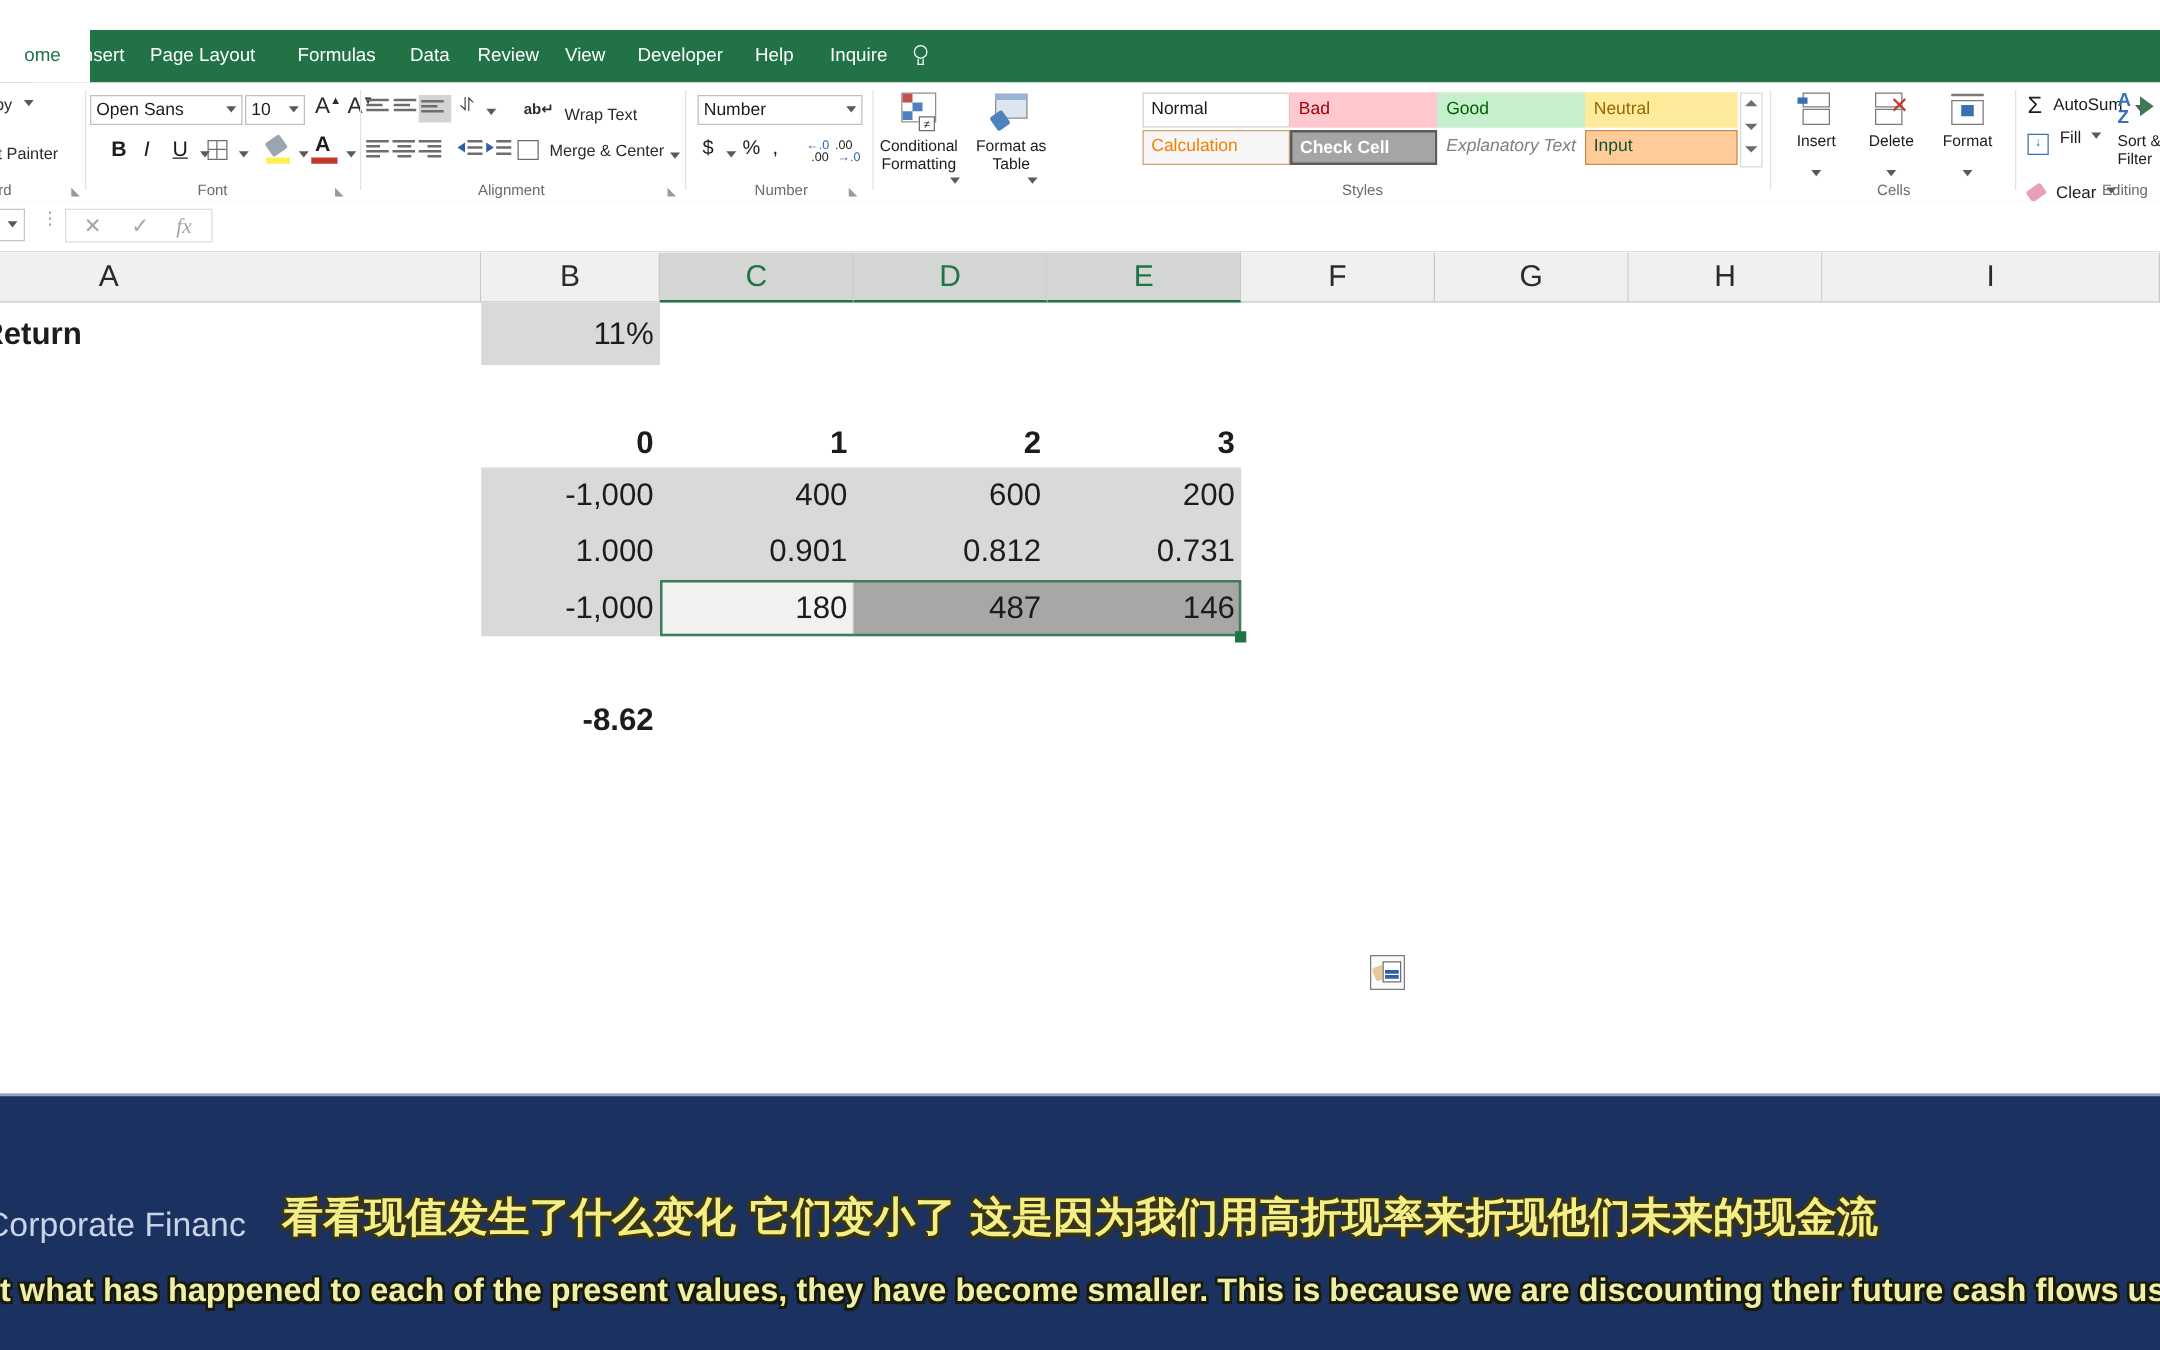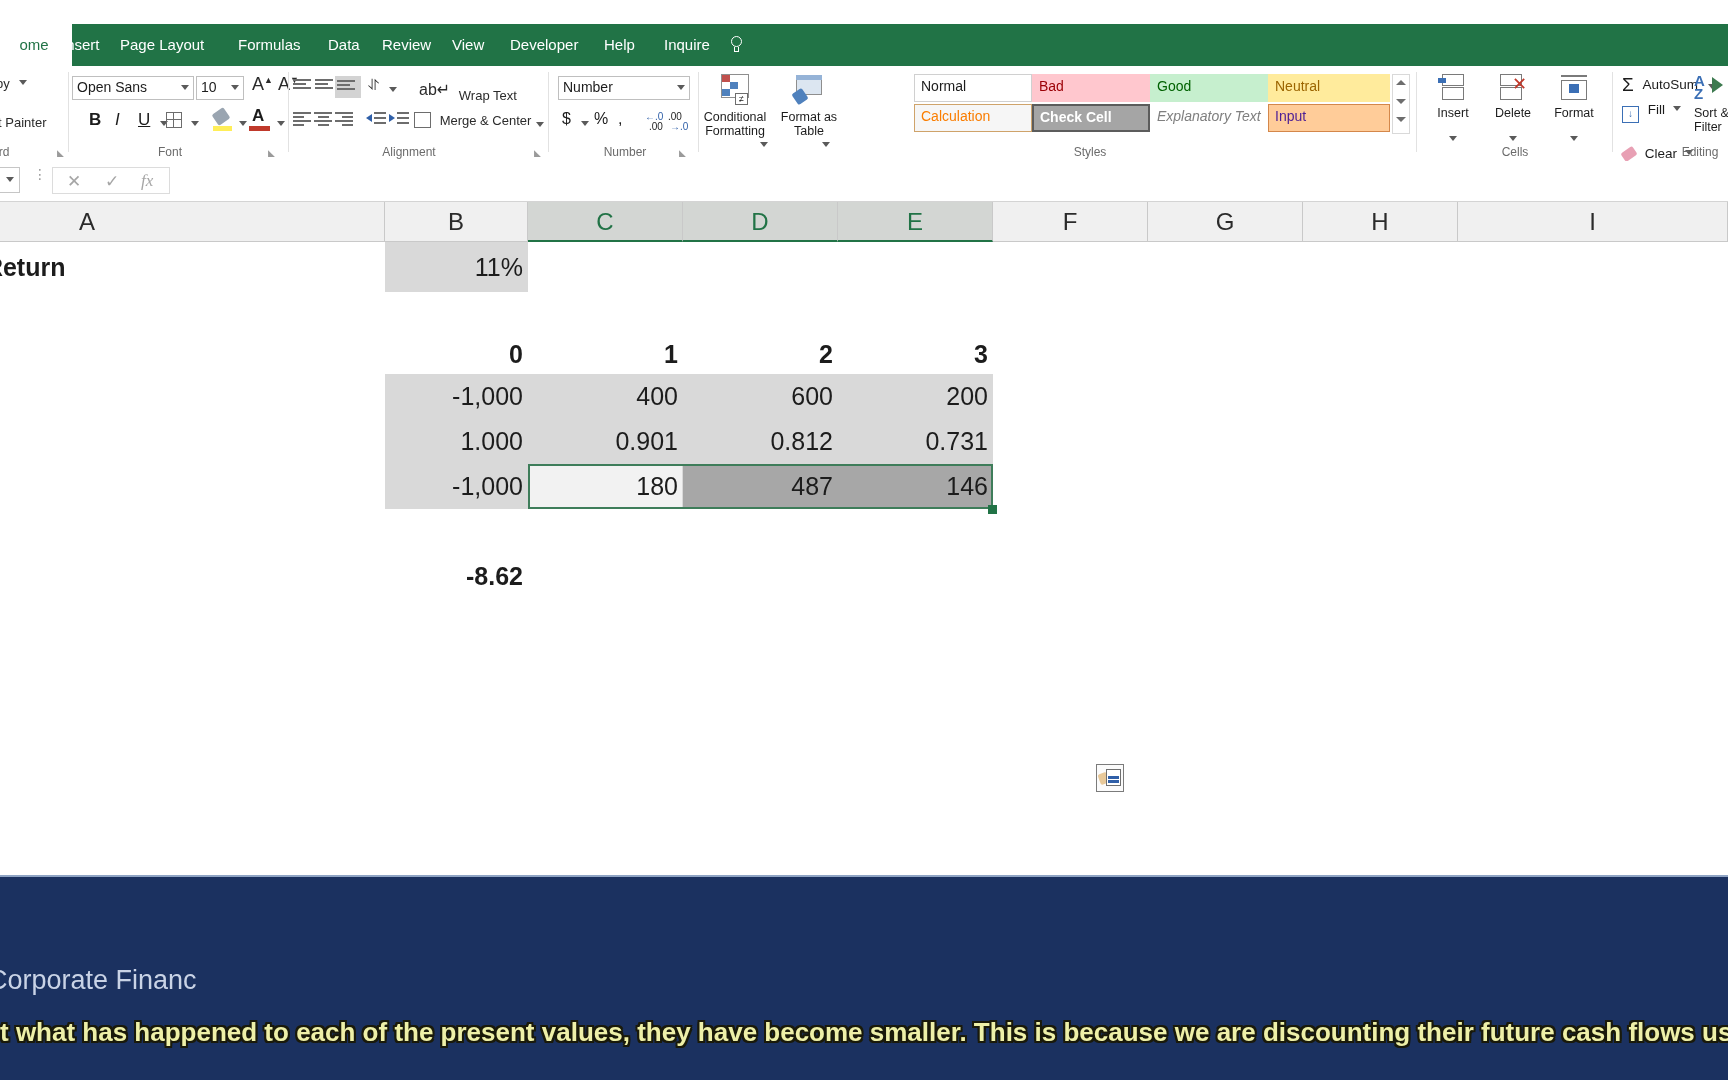--- a/index.html
+++ b/index.html
@@ -287,21 +287,21 @@
         <i style="top:9px;width:18px;"></i>
     </div>
     <div class="align-ico sel" style="left:335px;top:10px;background:#d3d3d3;width:22px;height:18px;">
       <i style="top:4px;left:2px;width:18px;"></i>
         <i style="top:8px;left:2px;width:13px;"></i>
         <i style="top:12px;left:2px;width:18px;"></i>
     </div>
     <div class="orient" style="left:368px;top:10px;">⥯</div>
     <div class="tiny-caret" style="left:389px;top:21px;"></div>
     <div class="wrapicon" style="left:419px;top:14px;">
-      <span style="font-size:16px;vertical-align:super;">ab↵</span>
+      <span style="font-size:12px;vertical-align:super;font-weight:bold;">ab↵</span>
       <span style="margin-left:5px;">Wrap Text</span>
     </div>
 
     <div class="align-ico" style="left:293px;top:46px;">
       <i style="top:0;width:18px;"></i>
         <i style="top:4px;width:11px;"></i>
         <i style="top:8px;width:18px;"></i>
         <i style="top:12px;width:11px;"></i>
     </div>
     <div class="align-ico" style="left:314px;top:46px;">
@@ -378,21 +378,21 @@
       <span class="tiny-caret" style="left:44px;top:68px;"></span>
     </div>
 
     <div class="stylecell" style="left:914px;top:8px;width:118px;height:28px;background:#ffffff;color:#1c1c1c;border-color:#d0d0d0;">Normal</div>
     <div class="stylecell" style="left:1032px;top:8px;width:118px;height:28px;background:#ffc7ce;color:#9c0006;border-color:#ffc7ce;">Bad</div>
     <div class="stylecell" style="left:1150px;top:8px;width:118px;height:28px;background:#c6efce;color:#006100;border-color:#c6efce;">Good</div>
     <div class="stylecell" style="left:1268px;top:8px;width:122px;height:28px;background:#ffeb9c;color:#9c6500;border-color:#ffeb9c;">Neutral</div>
     <div class="stylecell" style="left:914px;top:38px;width:118px;height:28px;background:#f6f6f6;color:#fa7d00;border-color:#cfa36a;">Calculation</div>
     <div class="stylecell" style="left:1032px;top:38px;width:118px;height:28px;background:#a5a5a5;color:#ffffff;border:2.5px solid #5c5c5c;font-weight:700;">Check Cell</div>
     <div class="stylecell" style="left:1150px;top:38px;width:118px;height:28px;background:#ffffff;color:#7f7f7f;border-color:#ffffff;font-style:italic;">Explanatory Text</div>
-    <div class="stylecell" style="left:1268px;top:38px;width:122px;height:28px;background:#ffcc99;color:#4c1d95;border:1.5px solid #d4874a;">Input</div>
+    <div class="stylecell" style="left:1268px;top:38px;width:122px;height:28px;background:#ffcc99;color:#14532d;border:1.5px solid #d4874a;">Input</div>
 
     <div class="gal-scroll" style="left:1392px;top:8px;width:16px;height:58px;">
       <div style="top:5px;border-bottom:5px solid #6d6d6d;"></div>
       <div style="top:24px;border-top:5px solid #6d6d6d;"></div>
       <div style="top:42px;border-top:5px solid #6d6d6d;border-bottom:none;"></div>
     </div>
     <div class="grp-label" style="left:1030px;width:120px;">Styles</div>
     <div class="grp-sep" style="left:1416px;"></div>
 
     <div class="cellbtn" style="left:1426px;top:8px;width:54px;">
@@ -519,15 +519,16 @@
     <div class="paste-opt" style="left:1096px;top:562px;">
       <span class="brush"></span>
       <span class="clip"></span>
       <span class="clipbar"></span>
       <span class="clipbar2"></span>
     </div>
   </div>
 
   <div class="subbar"></div>
   <div class="brand">Corporate Financ</div>
+  <div class="sub-cn">看看现值发生了什么变化 它们变小了 这是因为我们用高折现率来折现他们未来的现金流</div>
   <div class="sub-en">t what has happened to each of the present values, they have become smaller. This is because we are discounting their future cash flows using a high discou</div>
 
 </div>
 
 </body></html>

